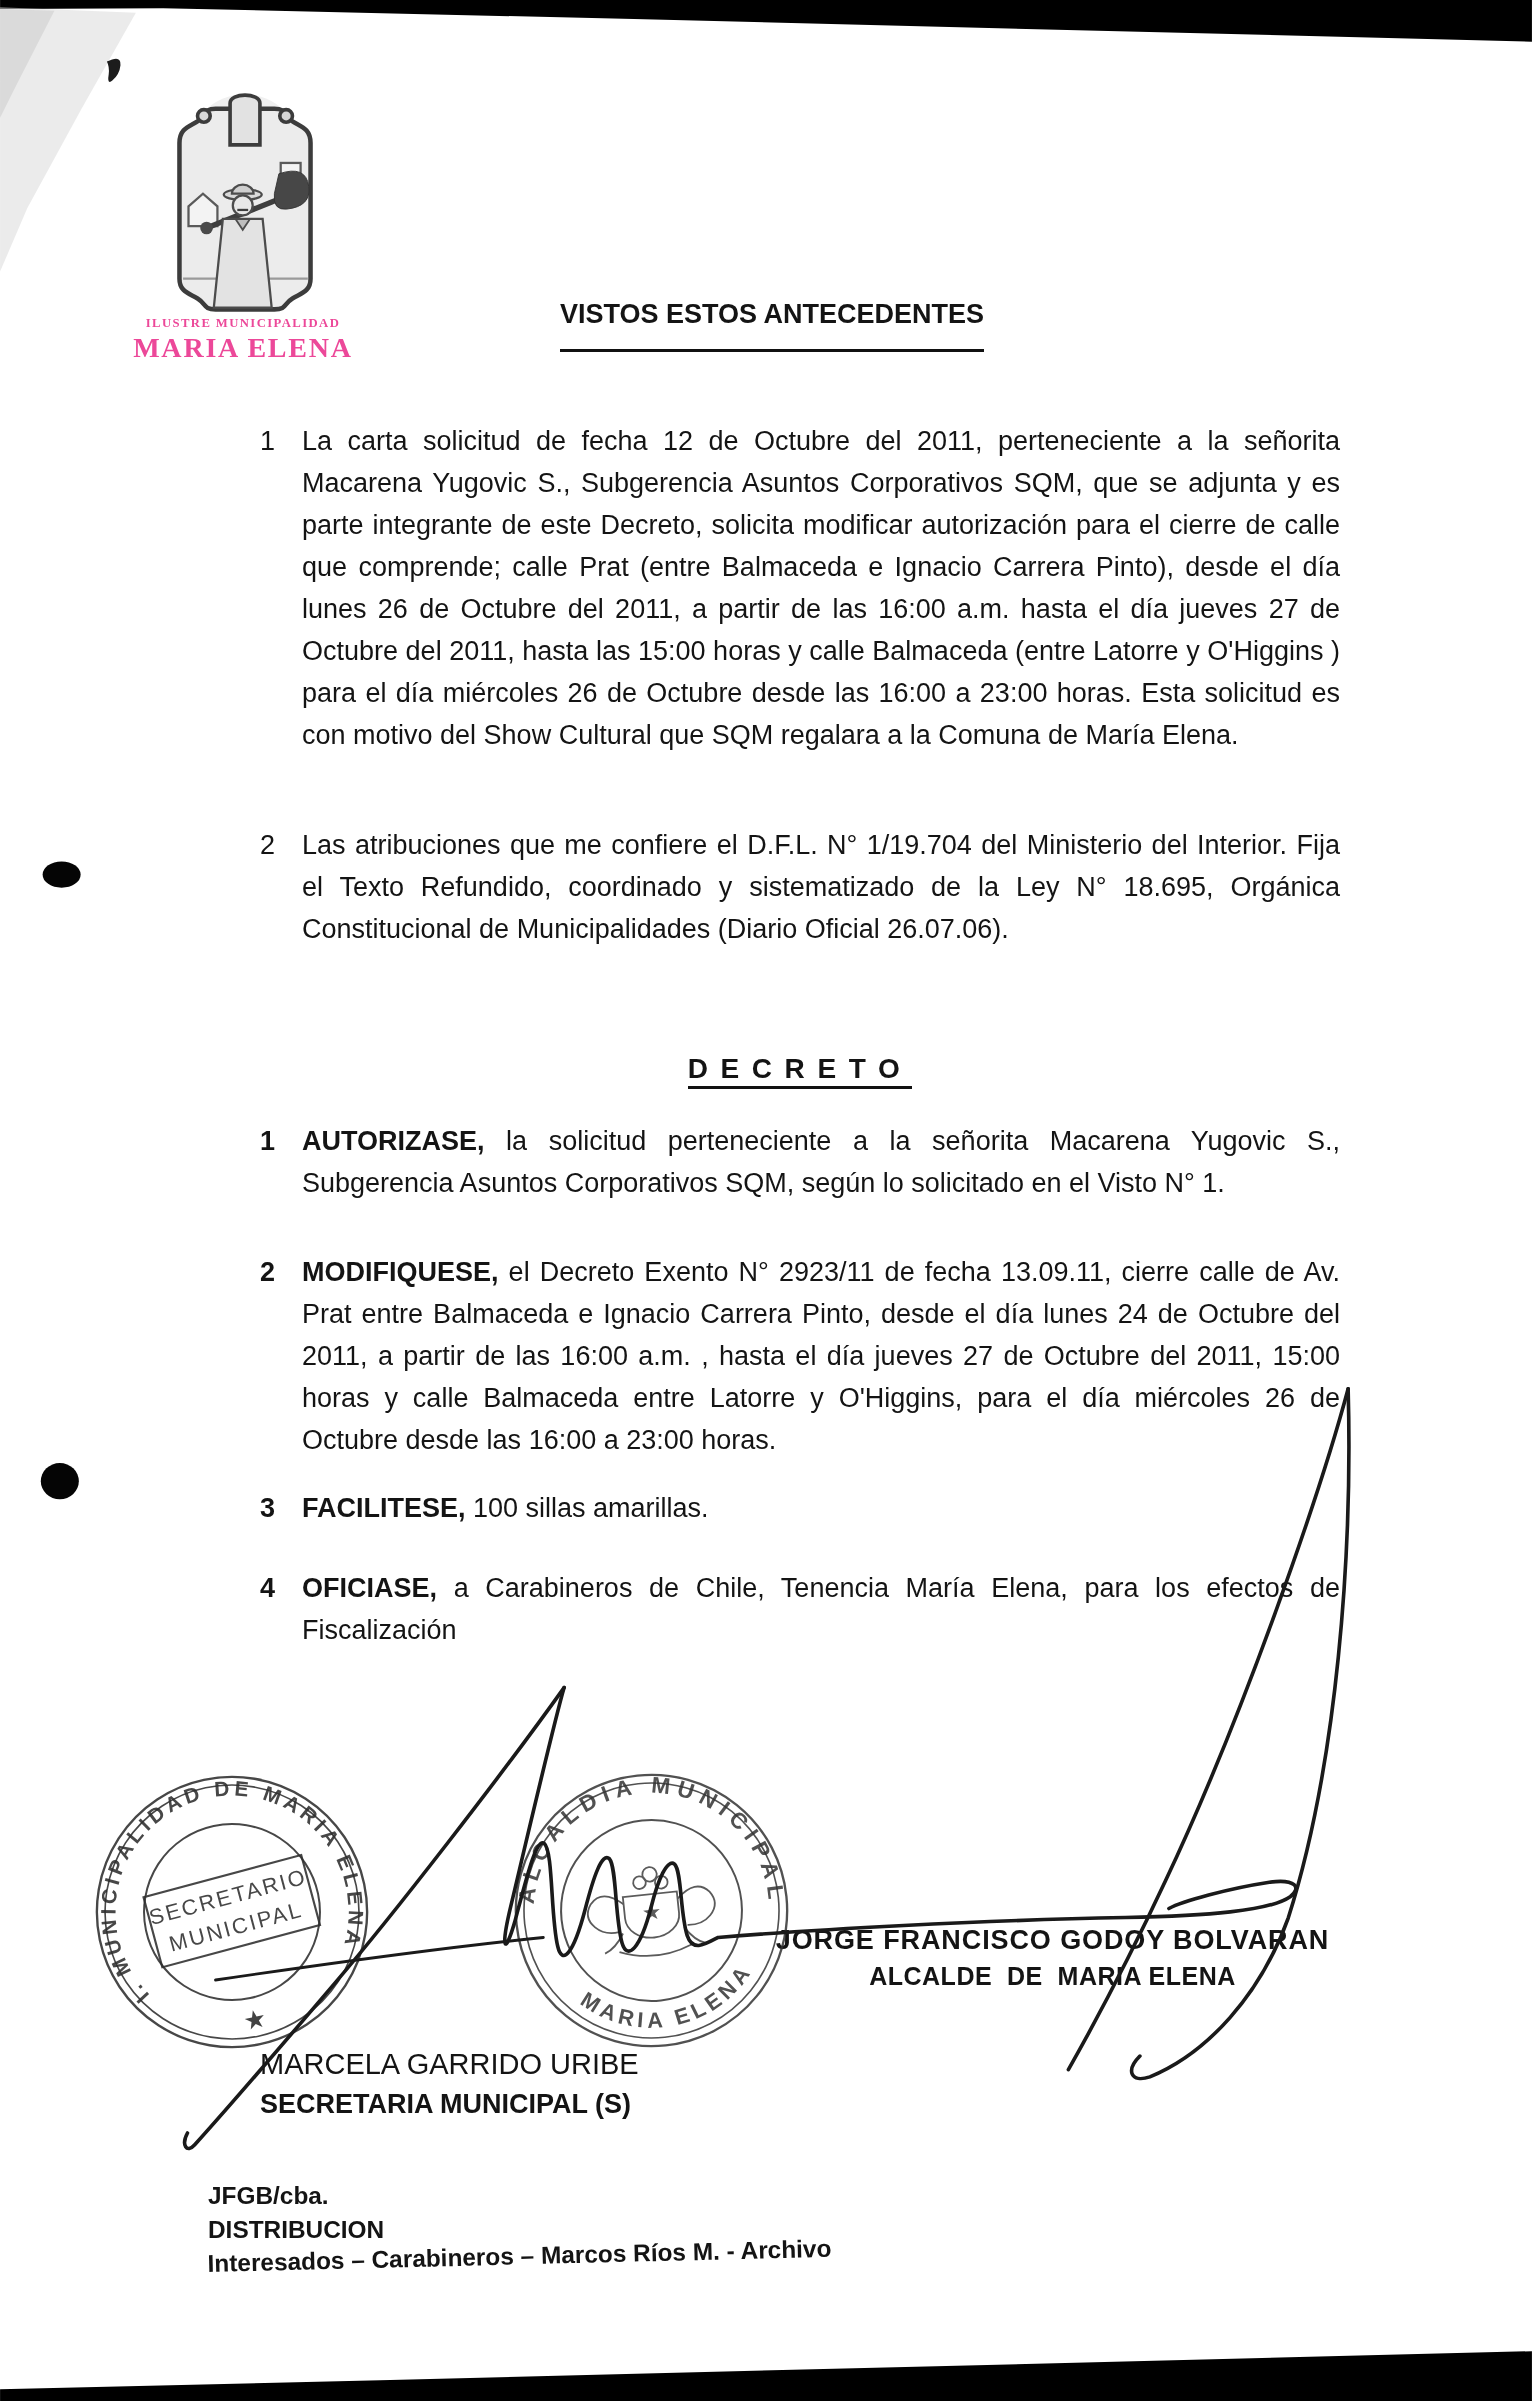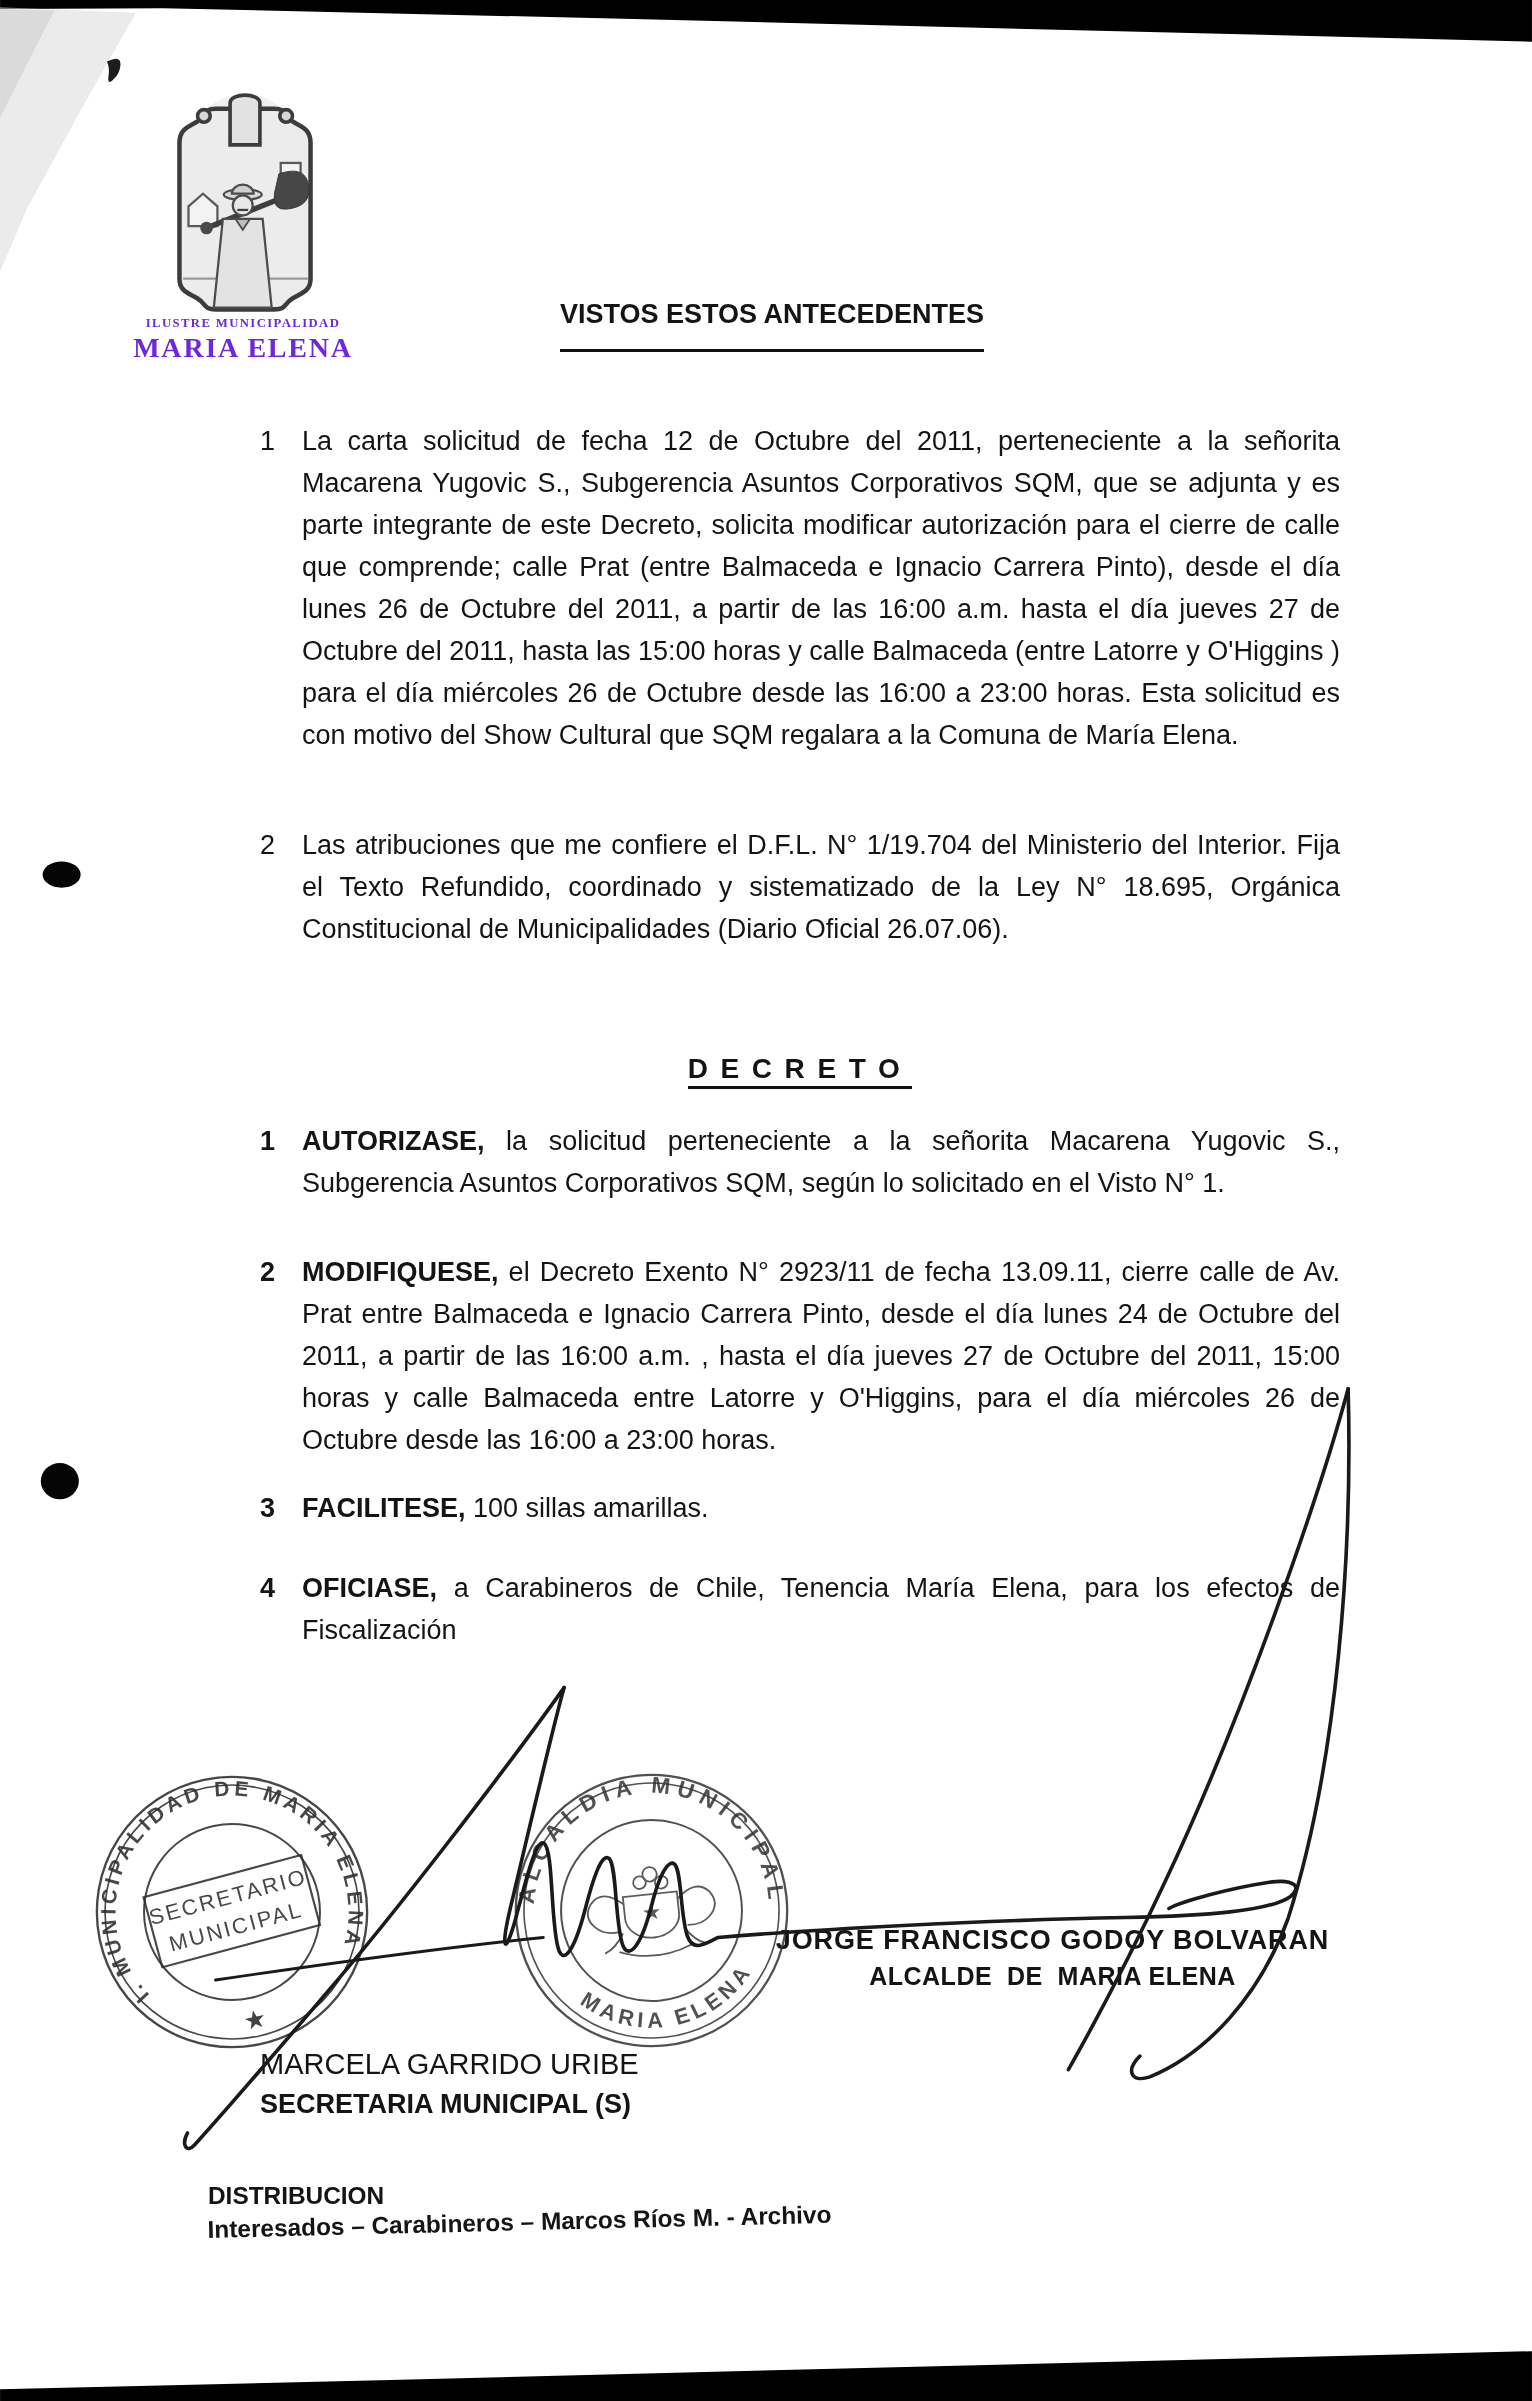--- a/index.html
+++ b/index.html
@@ -16,21 +16,21 @@
   .pre{white-space:pre-wrap;}
 
   
   .header{left:831px;top:179px;font-size:26px;line-height:39px;}
   .header .val{margin-left:22px;font-weight:normal;}
   .header .val2{margin-left:47px;font-weight:normal;}
 
   
   .logo-svg{left:152px;top:87px;}
   .logo-text{left:116px;top:316px;width:254px;text-align:center;
-    font-family:"Liberation Serif", serif;color:#6d28d9;}
+    font-family:"Liberation Serif", serif;color:#ec4899;}
   .logo-text .l1{font-size:12.7px;font-weight:bold;letter-spacing:1.4px;}
   .logo-text .l2{font-size:28px;font-weight:bold;letter-spacing:1.8px;margin-top:0.9px;}
 
   
   .vistos-title{left:560px;top:299px;font-size:27px;font-weight:bold;}
   .vistos-title .u{border-bottom:3.2px solid #111;padding-bottom:20px;}
   .decreto-title{left:260px;top:1053px;width:1080px;text-align:center;}
   .decreto-title .u{font-size:28px;font-weight:bold;letter-spacing:0.45em;
     border-bottom:3.2px solid #111;padding-bottom:2px;}
 
@@ -201,20 +201,21 @@
     <div class="name">JORGE FRANCISCO GODOY BOLVARAN</div>
     <div class="title pre">ALCALDE  DE  MARIA ELENA</div>
   </div>
 
   <div class="abs secretary-block z1">
     <div class="name">MARCELA GARRIDO URIBE</div>
     <div class="title">SECRETARIA MUNICIPAL (S)</div>
   </div>
 
   <div class="abs footer z1">
+    <div>JFGB/cba.</div>
     <div>DISTRIBUCION</div>
     <div class="dist-line">Interesados – Carabineros – Marcos Ríos M. - Archivo</div>
   </div>
 
   <svg class="abs overlay z3" width="1532" height="2401" viewBox="0 0 1692 2652">
     <path d="M0,0 H1692 V46 L700,21 L180,9 L0,10 Z" fill="#000000"></path>
     <path d="M0,2652 V2639 L420,2629 L1692,2597 V2652 Z" fill="#000000"></path>
     <path d="M0,8 L150,14 L90,120 L30,230 L0,300 Z" fill="#dadada" opacity="0.55"></path>
     <path d="M0,10 L60,12 L20,90 L0,130 Z" fill="#c9c9c9" opacity="0.5"></path>
     <path d="M118,68 q16,-8 15,4 q-1,10 -9,17 q-6,5 -4,-7 q1,-8 -2,-14 z" fill="#1c1c1c"></path>

